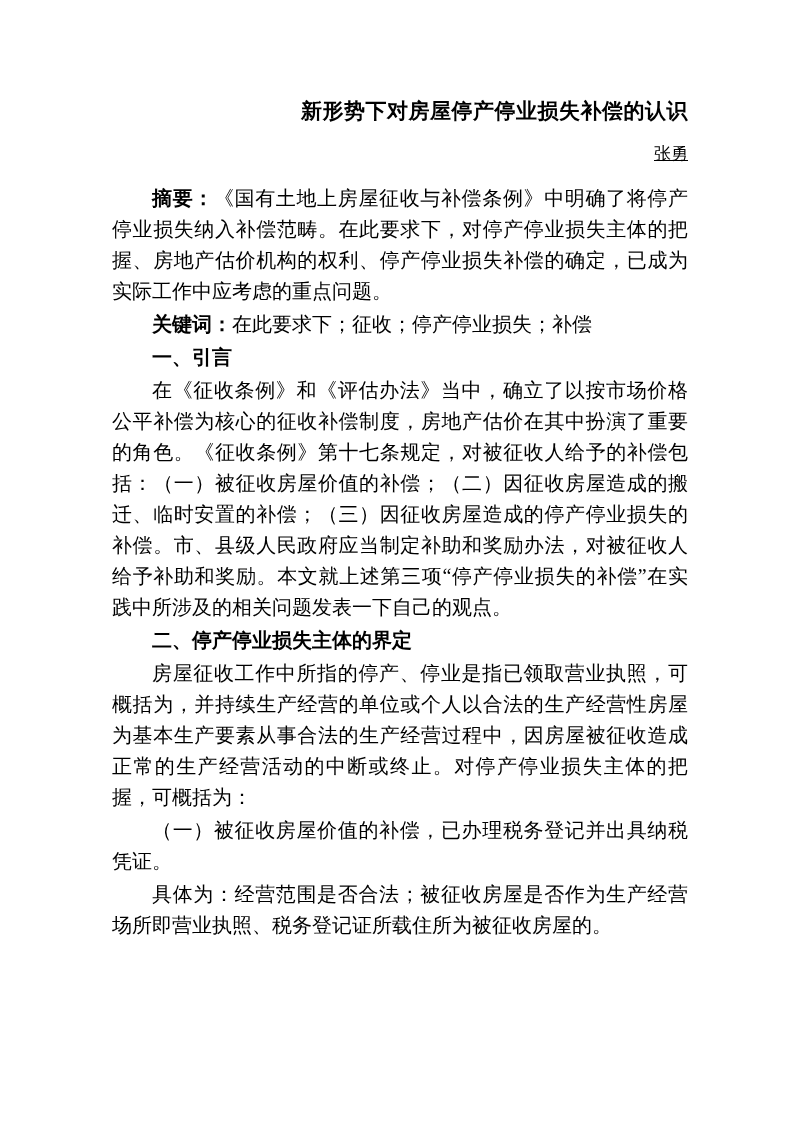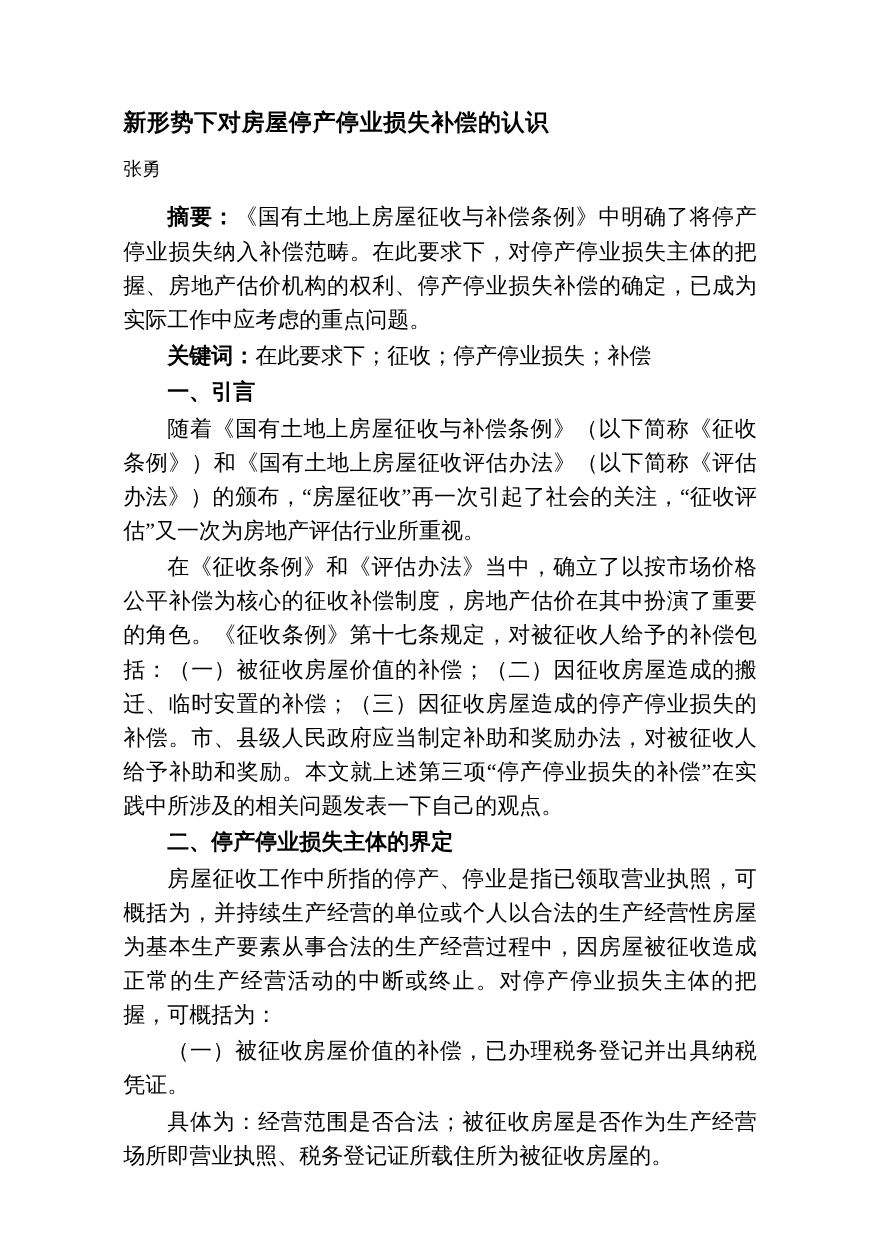--- a/index.html
+++ b/index.html
@@ -17,29 +17,30 @@
     padding: 95px 112px 0 112px;
     overflow: hidden;
     font-family: "Liberation Serif", "DejaVu Serif", serif;
     color: #000000;
   }
   .doc-title {
     margin: 0;
     font-size: 21px;
     font-weight: bold;
     line-height: 32px;
-    text-align: left;
+    text-align: right;
     letter-spacing: 0.5px;
   }
   .doc-author {
     margin: 14px 0 0 0;
     font-size: 17px;
     font-weight: normal;
     line-height: 26px;
-    text-align: left;
+    text-align: right;
+    text-decoration: underline;
   }
   .doc-body {
     margin-top: 16px;
   }
   .doc-body p {
     margin: 0 0 2px 0;
     font-size: 20px;
     line-height: 31px;
     text-align: justify;
     text-justify: inter-ideograph;
@@ -67,21 +68,20 @@
     <p>
       <span class="inline-label">摘要：</span><span>《国有土地上房屋征收与补偿条例》中明确了将停产停业损失纳入补偿范畴。在此要求下，对停产停业损失主体的把握、房地产估价机构的权利、停产停业损失补偿的确定，已成为实际工作中应考虑的重点问题。</span>
     </p>
 
     <p>
       <span class="inline-label">关键词：</span><span>在此要求下；征收；停产停业损失；补偿</span>
     </p>
 
     <p class="sec-heading">一、引言</p>
 
-    <p>随着《国有土地上房屋征收与补偿条例》（以下简称《征收条例》）和《国有土地上房屋征收评估办法》（以下简称《评估办法》）的颁布，“房屋征收”再一次引起了社会的关注，“征收评估”又一次为房地产评估行业所重视。</p>
 
     <p>在《征收条例》和《评估办法》当中，确立了以按市场价格公平补偿为核心的征收补偿制度，房地产估价在其中扮演了重要的角色。《征收条例》第十七条规定，对被征收人给予的补偿包括：（一）被征收房屋价值的补偿；（二）因征收房屋造成的搬迁、临时安置的补偿；（三）因征收房屋造成的停产停业损失的补偿。市、县级人民政府应当制定补助和奖励办法，对被征收人给予补助和奖励。本文就上述第三项“停产停业损失的补偿”在实践中所涉及的相关问题发表一下自己的观点。</p>
 
     <p class="sec-heading">二、停产停业损失主体的界定</p>
 
     <p>房屋征收工作中所指的停产、停业是指已领取营业执照，可概括为，并持续生产经营的单位或个人以合法的生产经营性房屋为基本生产要素从事合法的生产经营过程中，因房屋被征收造成正常的生产经营活动的中断或终止。对停产停业损失主体的把握，可概括为：</p>
 
     <p>（一）被征收房屋价值的补偿，已办理税务登记并出具纳税凭证。</p>
 
     <p>具体为：经营范围是否合法；被征收房屋是否作为生产经营场所即营业执照、税务登记证所载住所为被征收房屋的。</p>

